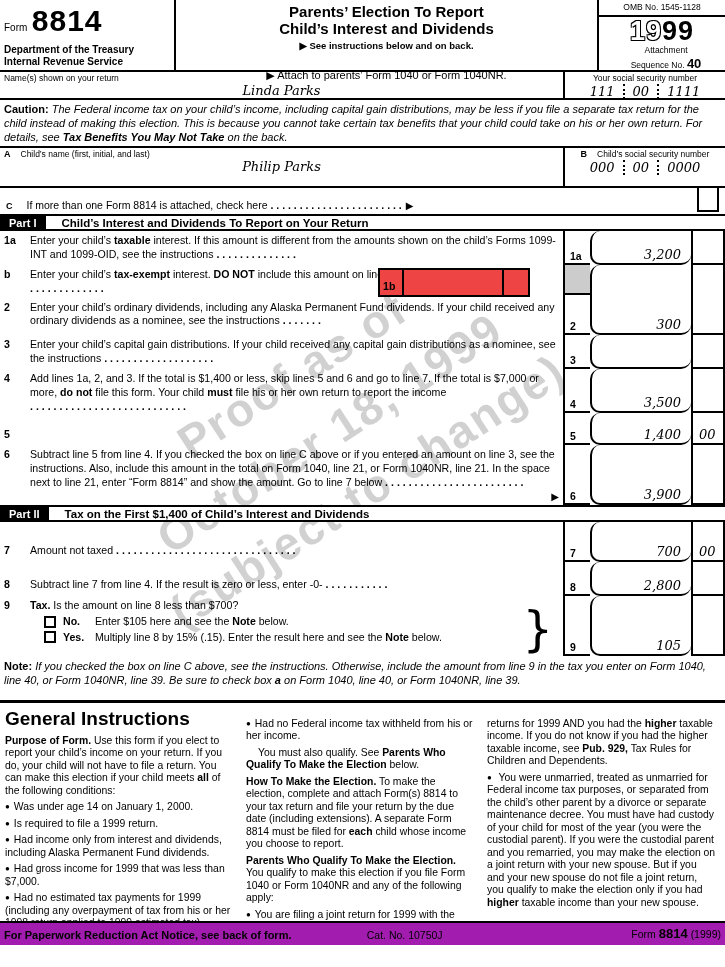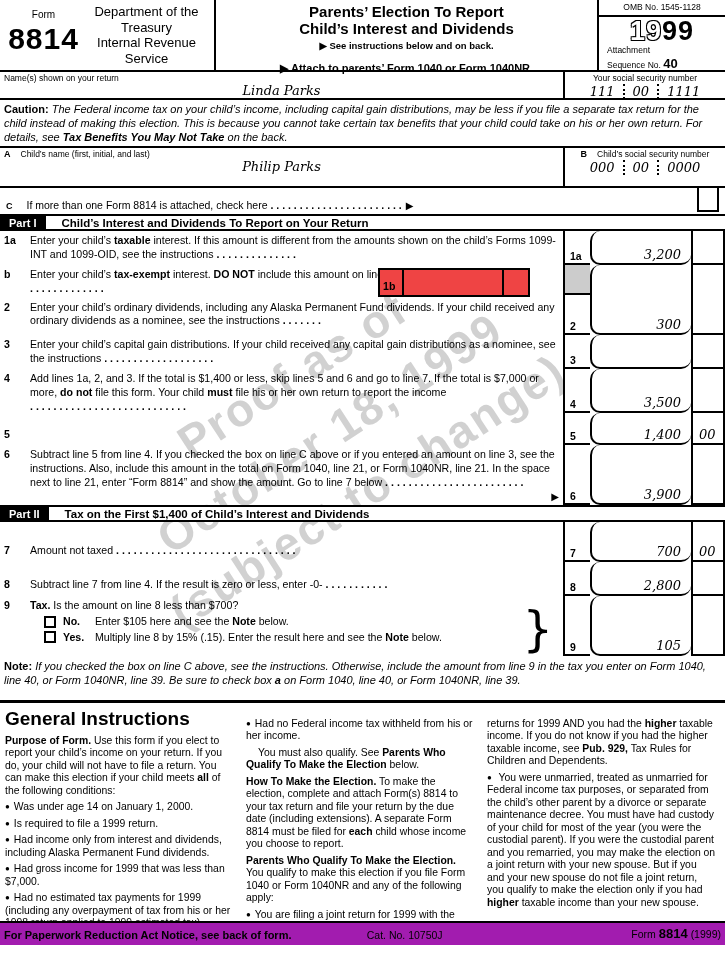--- a/index.html
+++ b/index.html
@@ -9,33 +9,33 @@
   .content { position:relative; z-index:1; }
 
   
   .watermark { position:absolute; z-index:0; top:330px; left:-20px; width:700px;
     transform:rotate(-33deg); text-align:center; font-weight:bold;
     font-size:46px; line-height:1.5; color:#b9b9b9; opacity:.65; letter-spacing:2px;
     pointer-events:none; }
 
   
   .hdr { display:flex; border-bottom:2px solid #000; height:72px; }
-  .hdr-left { width:216px; border-right:2px solid #000; padding:4px 4px 2px 4px; display:flex; flex-direction:row; justify-content:space-between;text-align:center; }
+  .hdr-left { width:176px; border-right:2px solid #000; padding:4px 4px 2px 4px; display:flex; flex-direction:column; justify-content:space-between; }
   .form-word { font-size:10px; }
   .form-num { font-size:30px; font-weight:bold; letter-spacing:1px; }
-  .dept { font-size:13px; line-height:1.2; }
+  .dept { font-size:10px; line-height:1.2;font-weight:bold; }
   .hdr-center { flex:1; text-align:center; padding-top:3px; }
   .title { font-weight:bold; font-size:15px; line-height:1.15; }
   .sub1 { font-weight:bold; font-size:9.5px; margin-top:2px; }
-  .sub2 { font-weight:bold; font-size:11px; margin-top:11px; }
+  .sub2 { font-weight:normal; font-size:11px; margin-top:18px; }
   .hdr-right { width:128px; border-left:2px solid #000; text-align:center; }
   .omb { font-size:8.5px; padding:2px 2px 3px 2px; border-bottom:2px solid #000; }
   .year { font-size:27px; font-weight:bold; line-height:1.05; letter-spacing:1px; }
   .yr-outline { color:#fff; text-shadow:-1px -1px 0 #000, 1px -1px 0 #000, -1px 1px 0 #000, 1px 1px 0 #000; }
-  .attach { font-size:8.5px; text-align:left; padding-left:8px; line-height:1.2; }
+  .attach { font-size:8.5px; text-align:center; padding-left:8px; line-height:1.2; }
   .attach .seqno { font-size:13px; font-weight:bold; }
 
   
   .name-row, .ab-row { display:flex; border-bottom:2px solid #000; }
   .name-row { height:28px; }
   .ab-row { height:40px; }
   .nr-left { flex:1; padding:1px 4px; position:relative; }
   .sm-label { font-size:8.5px; }
   .fill-center { text-align:center; }
   .val { font-family:"DejaVu Serif", serif; font-style:italic; font-size:13px; }

